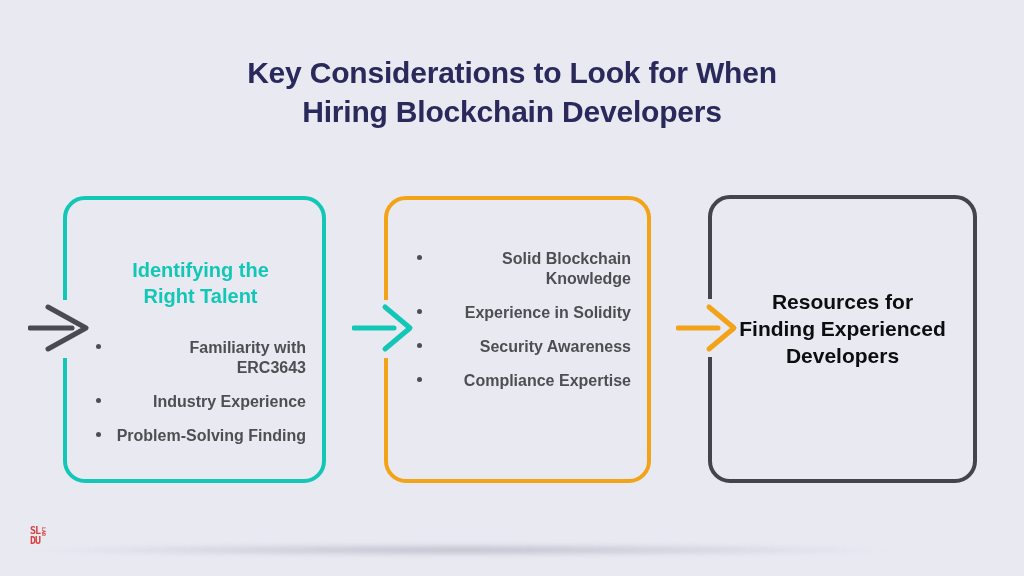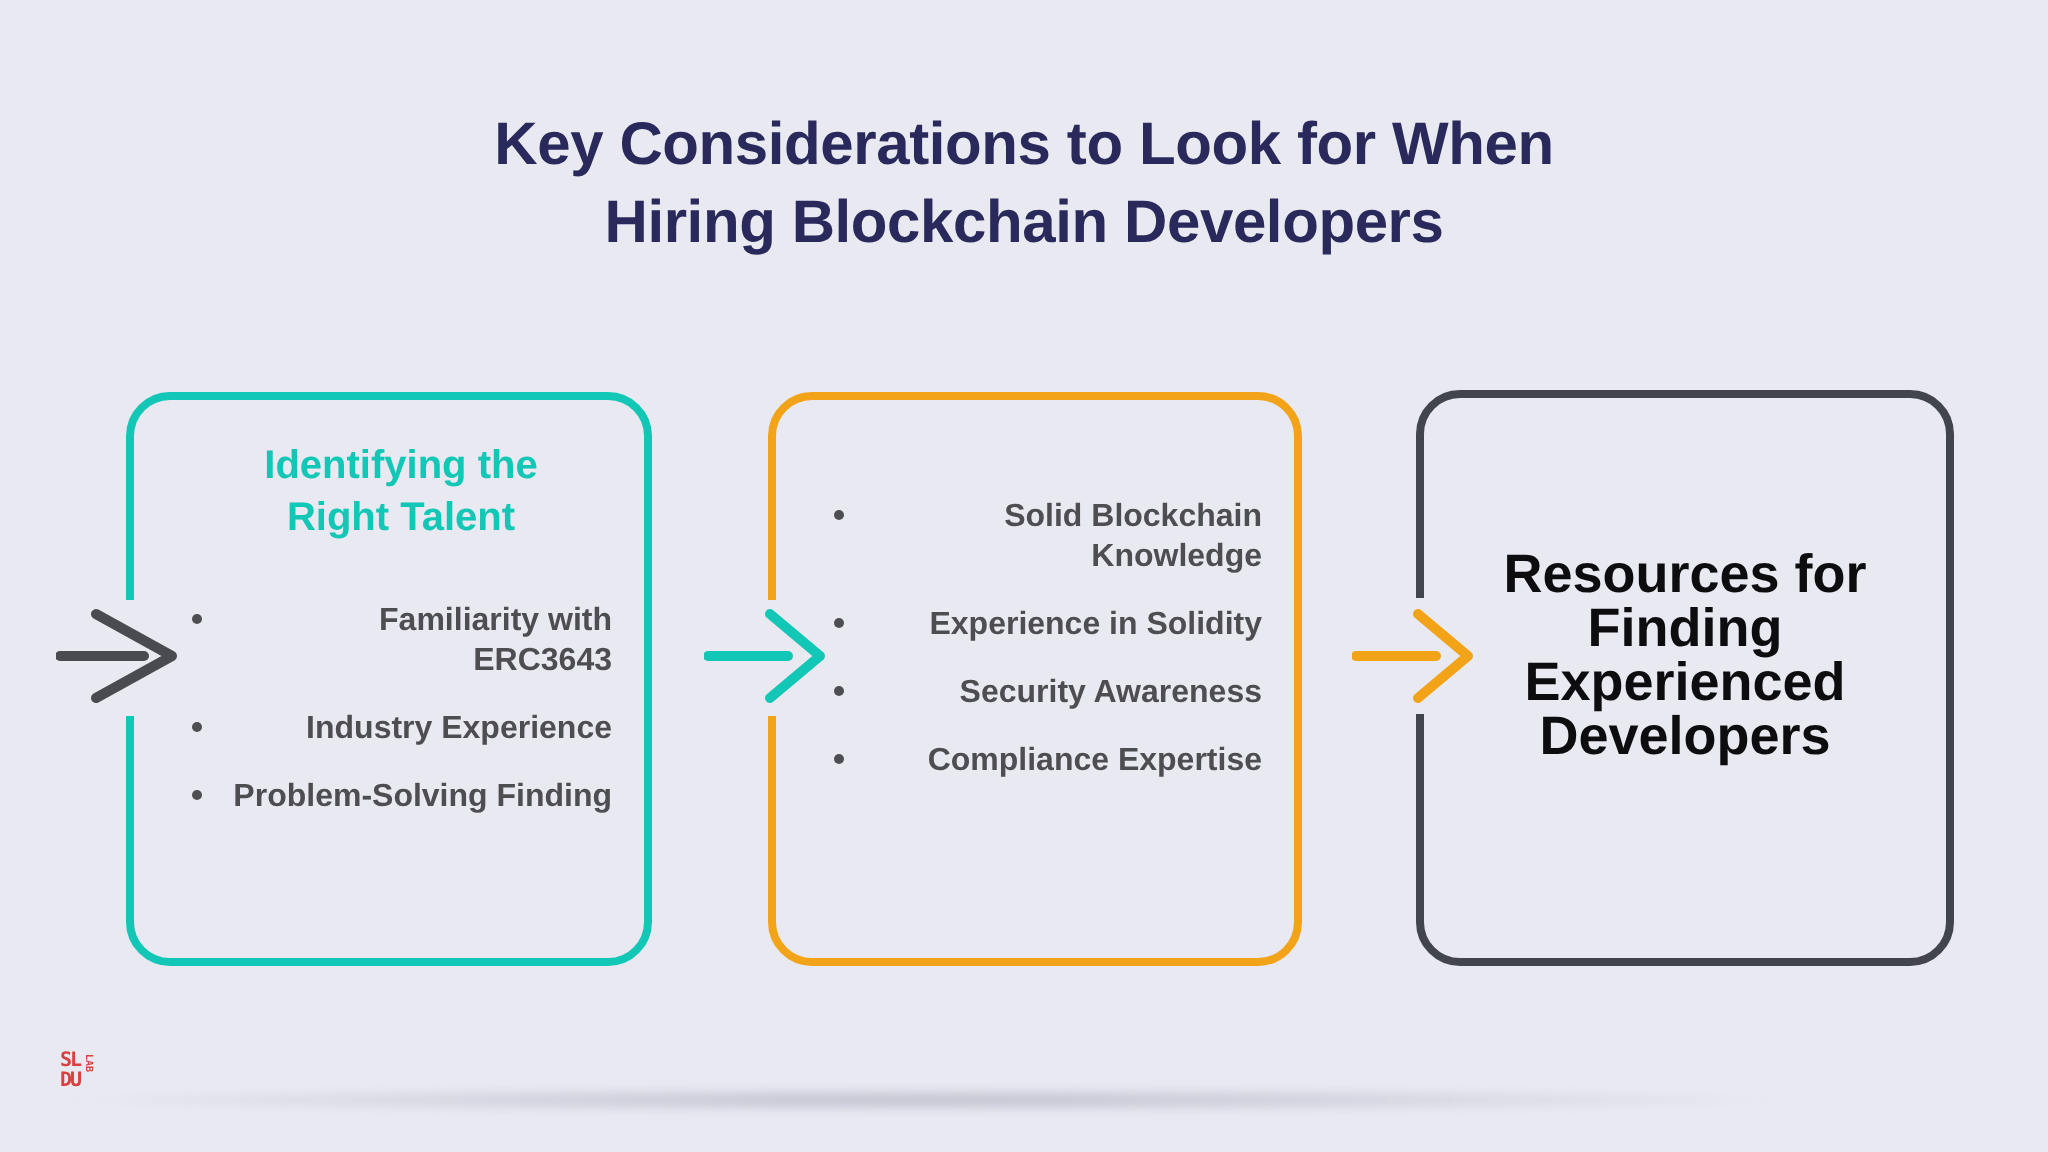--- a/index.html
+++ b/index.html
@@ -32,39 +32,39 @@
   .border-gap{
     position:absolute;left:-4px;top:100px;width:5px;height:58px;
     background:#e9e9f2;
   }
 
   .card-heading{
     margin:0 auto;max-width:200px;text-align:center;
     font-size:20px;line-height:26px;font-weight:700;
     white-space:pre-line;
   }
-  .card-1 .card-heading{color:#12c7b6;}
+  .card-1 .card-heading{color:#12c7b6;margin-top:37px;}
   .card-2 .card-heading{color:#efa00f;}
 
   .bullets{
     list-style:none;margin:29px 0 0 0;padding:0 0 0 1px;text-align:right;
   }
   .bullets li{
     position:relative;padding-left:12px;margin:0 0 14px 0;
     color:#4e4e52;font-size:16px;line-height:20px;font-weight:700;
     white-space:pre-line;
   }
   .bullets li::before{
     content:"";position:absolute;left:0;top:6px;width:5px;height:5px;
     border-radius:50%;background:#4e4e52;
   }
 
   .card-center-text{
     margin:16px;text-align:center;transform:translateY(-11px);
-    color:#0d0d10;font-size:27px;line-height:27px;font-weight:700;
+    color:#0d0d10;font-size:21px;line-height:27px;font-weight:700;
     white-space:pre-line;
   }
 
   
   .arrow{position:absolute;top:302px;width:62px;height:52px;}
   .arrow-1{left:28px;}
   .arrow-2{left:352px;}
   .arrow-3{left:676px;}
 
   

